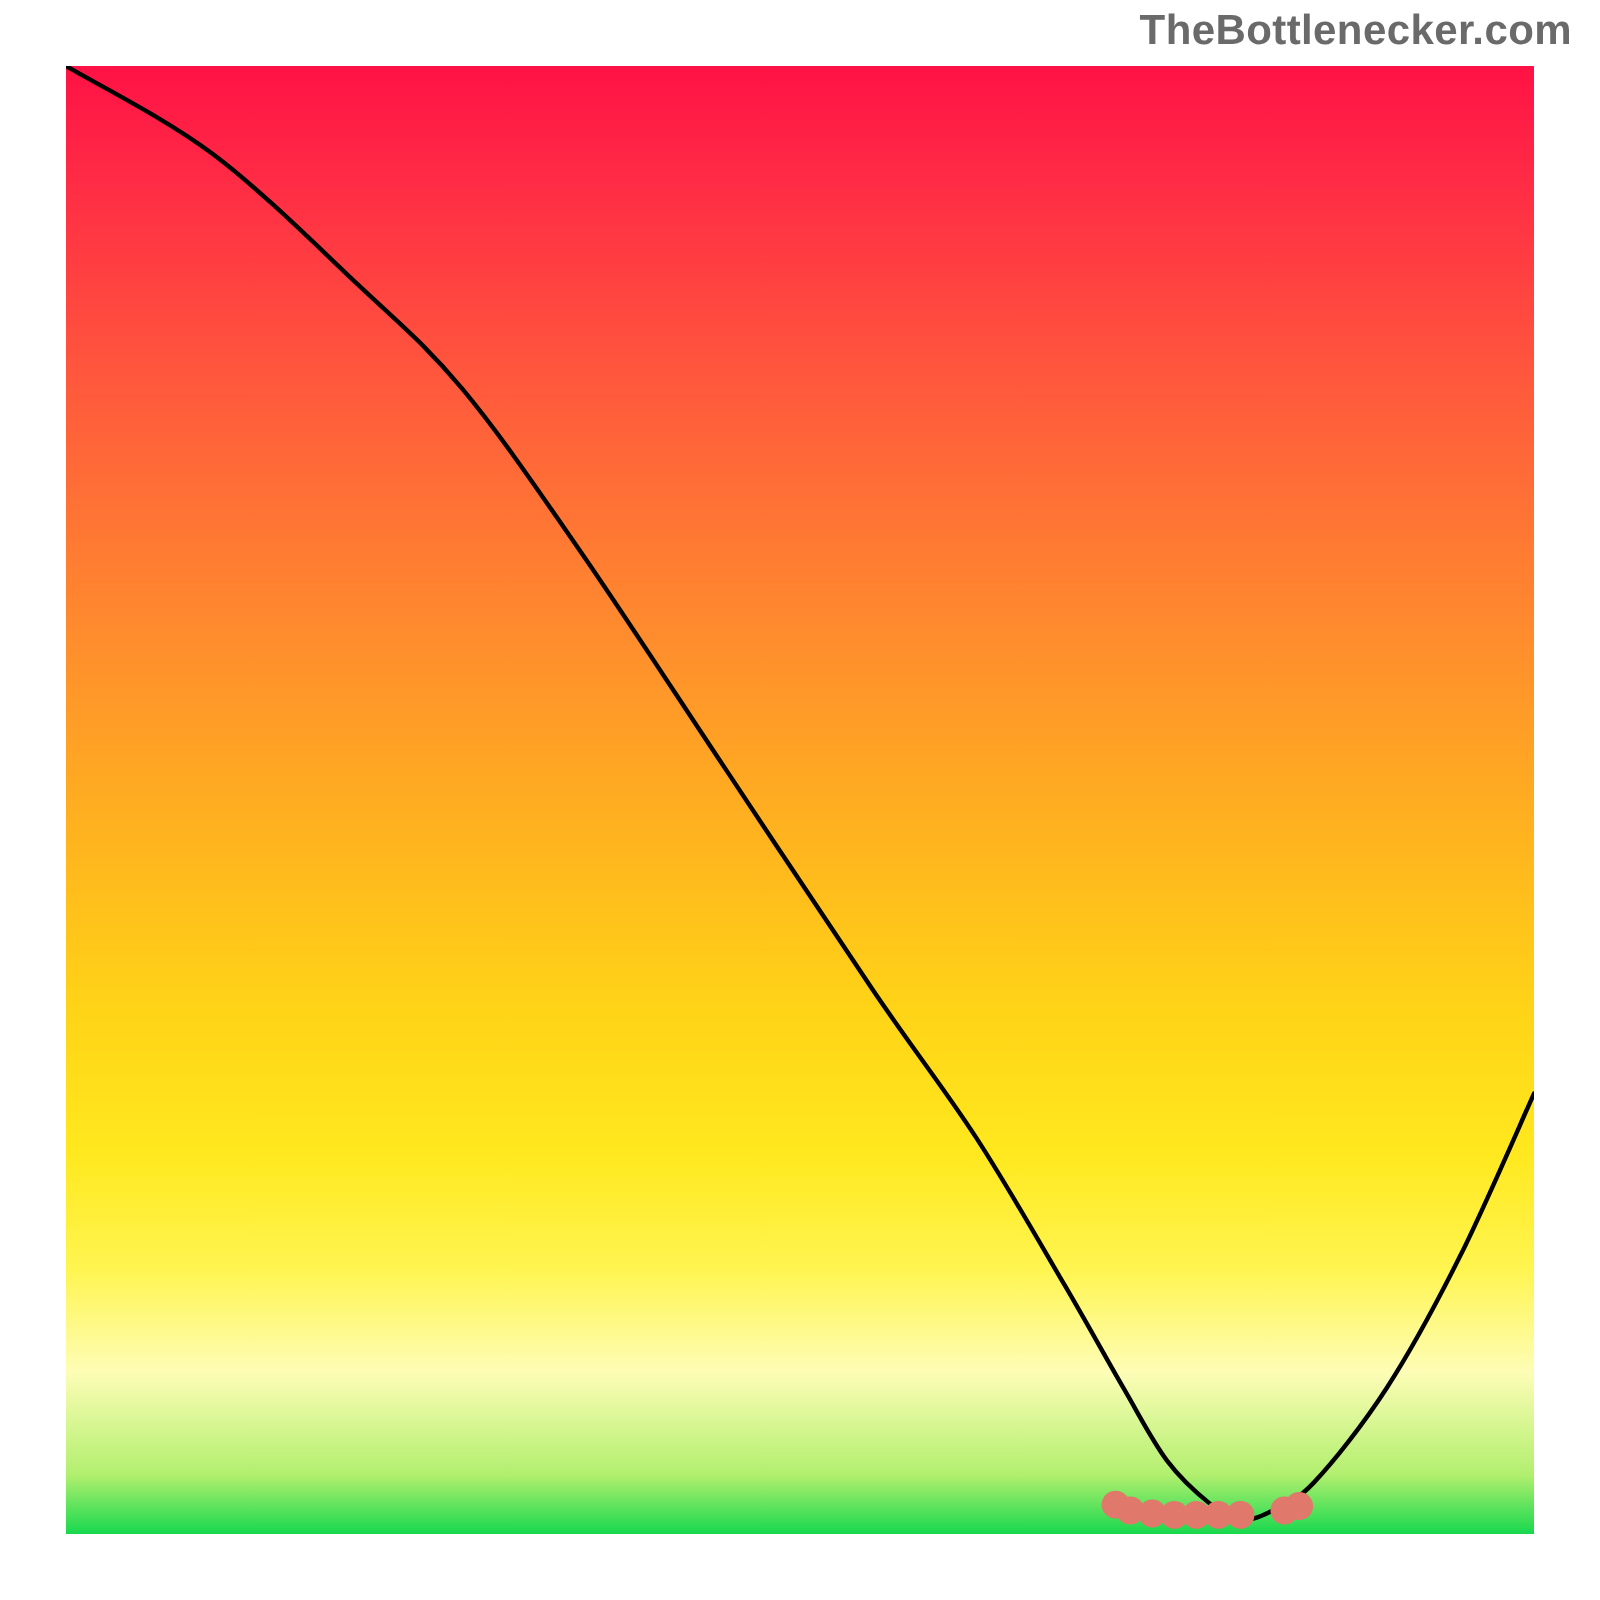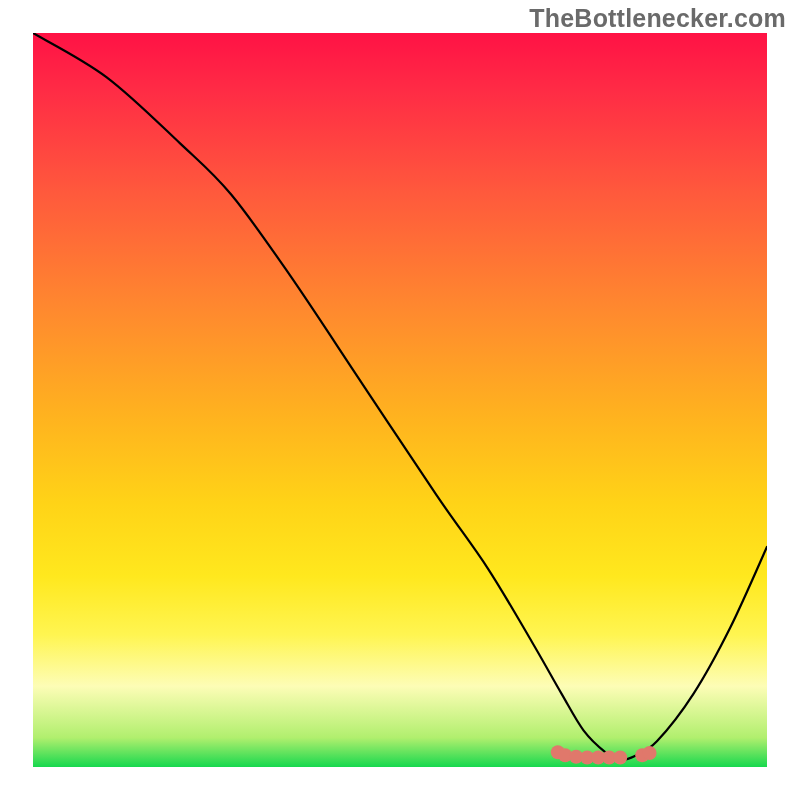--- a/index.html
+++ b/index.html
@@ -13,21 +13,21 @@
   }
   .frame {
     position: relative;
     width: 800px;
     height: 800px;
   }
   .watermark {
     position: absolute;
     top: 4px;
     right: 14px;
-    font-size: 25px;
+    font-size: 21px;
     color: #6a6a6a;
     font-weight: 600;
     letter-spacing: 0.2px;
   }
   .plot-area {
     position: absolute;
     left: 33px;
     top: 33px;
     width: 734px;
     height: 734px;

